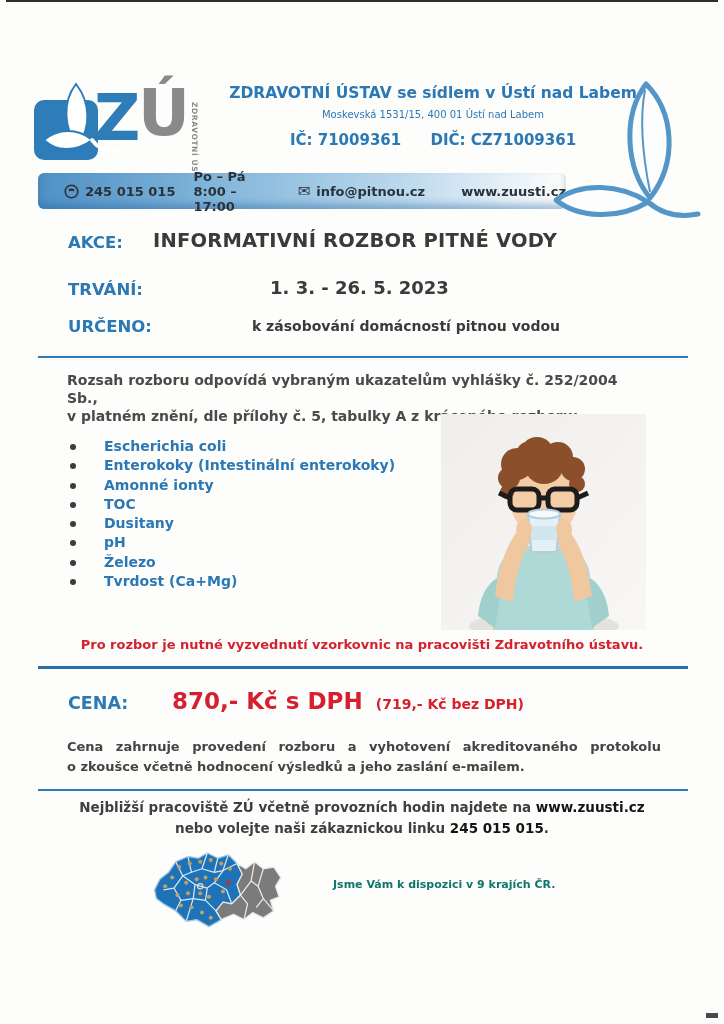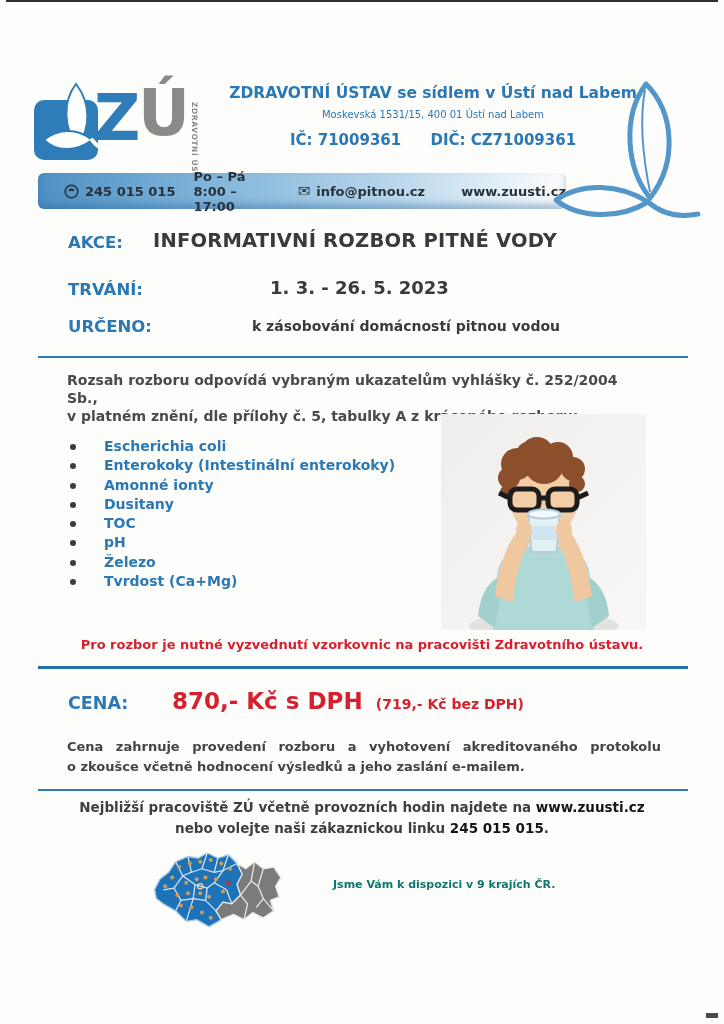--- a/index.html
+++ b/index.html
@@ -145,22 +145,22 @@
 
 <div class="abs rozsah">
   <span>Rozsah rozboru odpovídá vybraným ukazatelům vyhlášky č. 252/2004 Sb.,</span>
   <span>v platném znění, dle přílohy č. 5, tabulky A z kráceného rozboru:</span>
 </div>
 
 <ul class="abs params">
   <li>Escherichia coli</li>
   <li>Enterokoky (Intestinální enterokoky)</li>
   <li>Amonné ionty</li>
+  <li>TOC</li>
   <li>Dusitany</li>
-  <li>TOC</li>
   <li>pH</li>
   <li>Železo</li>
   <li>Tvrdost (Ca+Mg)</li>
 </ul>
 
 <svg class="abs photo" width="205" height="216" viewBox="0 0 205 216">
   <defs>
     <linearGradient id="wall" x1="0" y1="0" x2="1" y2="1">
       <stop offset="0" stop-color="#efeeec"></stop>
       <stop offset="1" stop-color="#f8f7f5"></stop>

